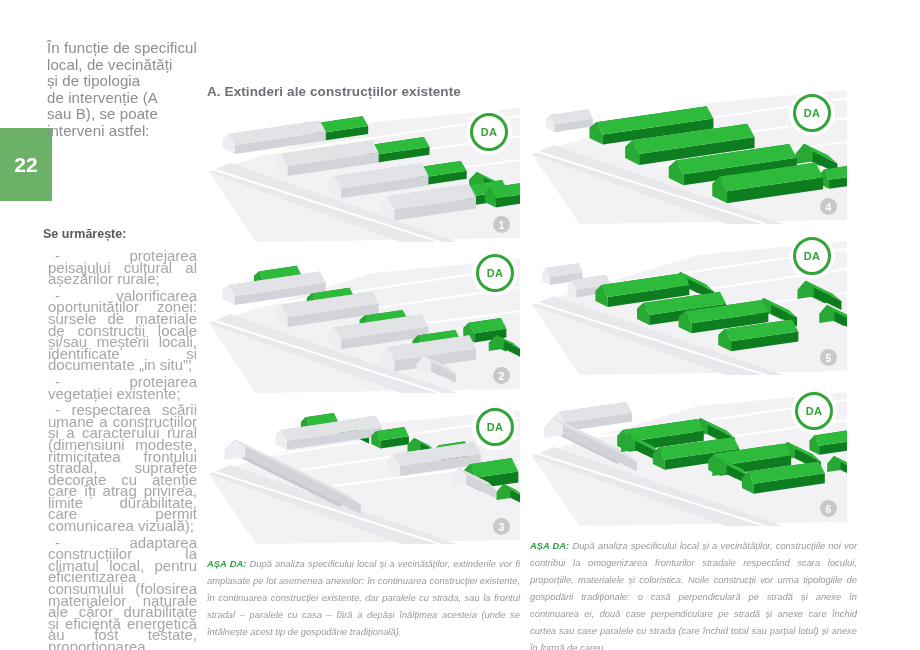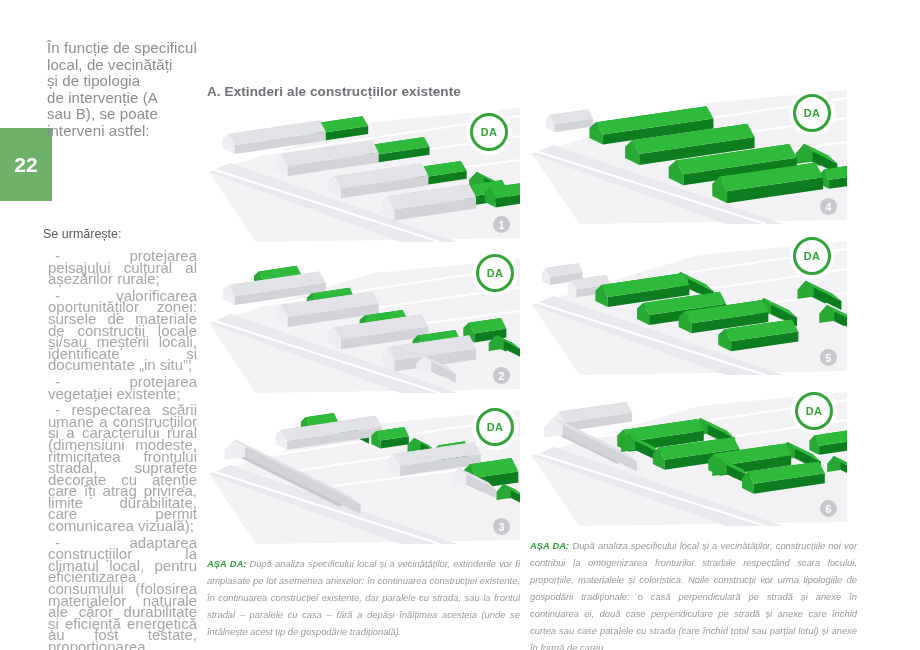--- a/index.html
+++ b/index.html
@@ -13,21 +13,21 @@
     position:absolute;left:0;top:128px;width:52px;height:73px;
     background:#6eb269;color:#ffffff;display:flex;align-items:center;justify-content:center;
     font-size:21px;font-weight:bold;
   }
   
   .left-col{position:absolute;left:43px;top:36px;width:159px;}
   .intro-heading{
     margin:4px;font-size:15px;line-height:16.5px;font-weight:normal;color:#8b8e91;
     white-space:pre-line;letter-spacing:.1px;
   }
-  .subheading{margin:88px 0 0 0;font-size:12.5px;font-weight:normal;color:#575b5f;}
+  .subheading{margin:88px 0 0 0;font-size:12.5px;font-weight:bold;color:#575b5f;}
   .bullets{margin-top:9px;}
   .bullets p{
     margin:5px;font-size:15px;line-height:11.6px;color:#a4a7aa;
     text-align:justify;text-indent:7px;
   }
   
   .col{position:absolute;top:84px;}
   .col-a{left:207px;width:313px;}
   .col-b{left:530px;width:317px;}
   .col-title{margin:0 0 3px 0;font-size:13.5px;font-weight:bold;color:#6d7175;letter-spacing:.1px;}

